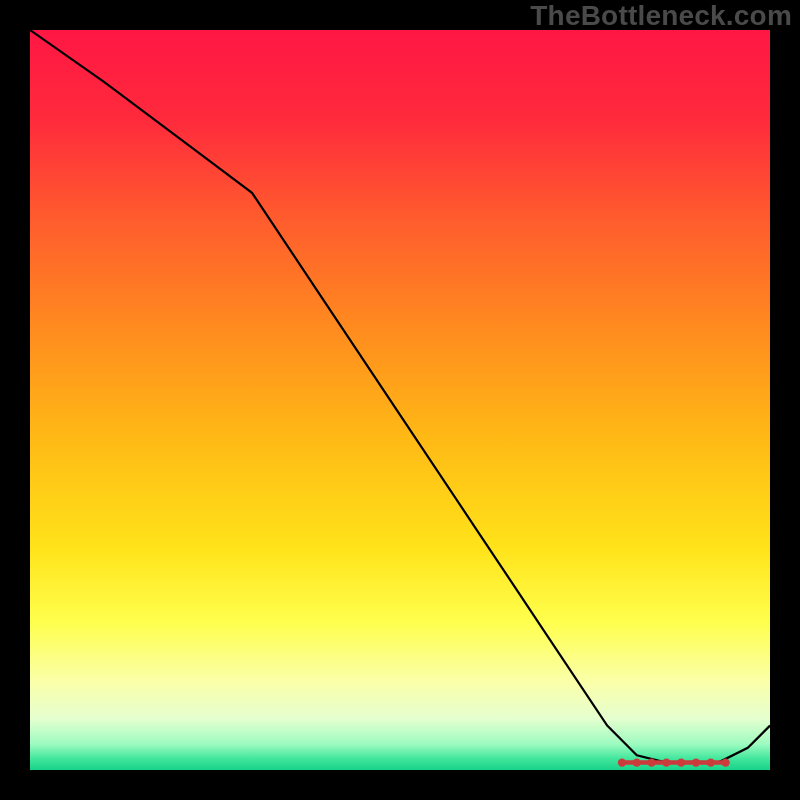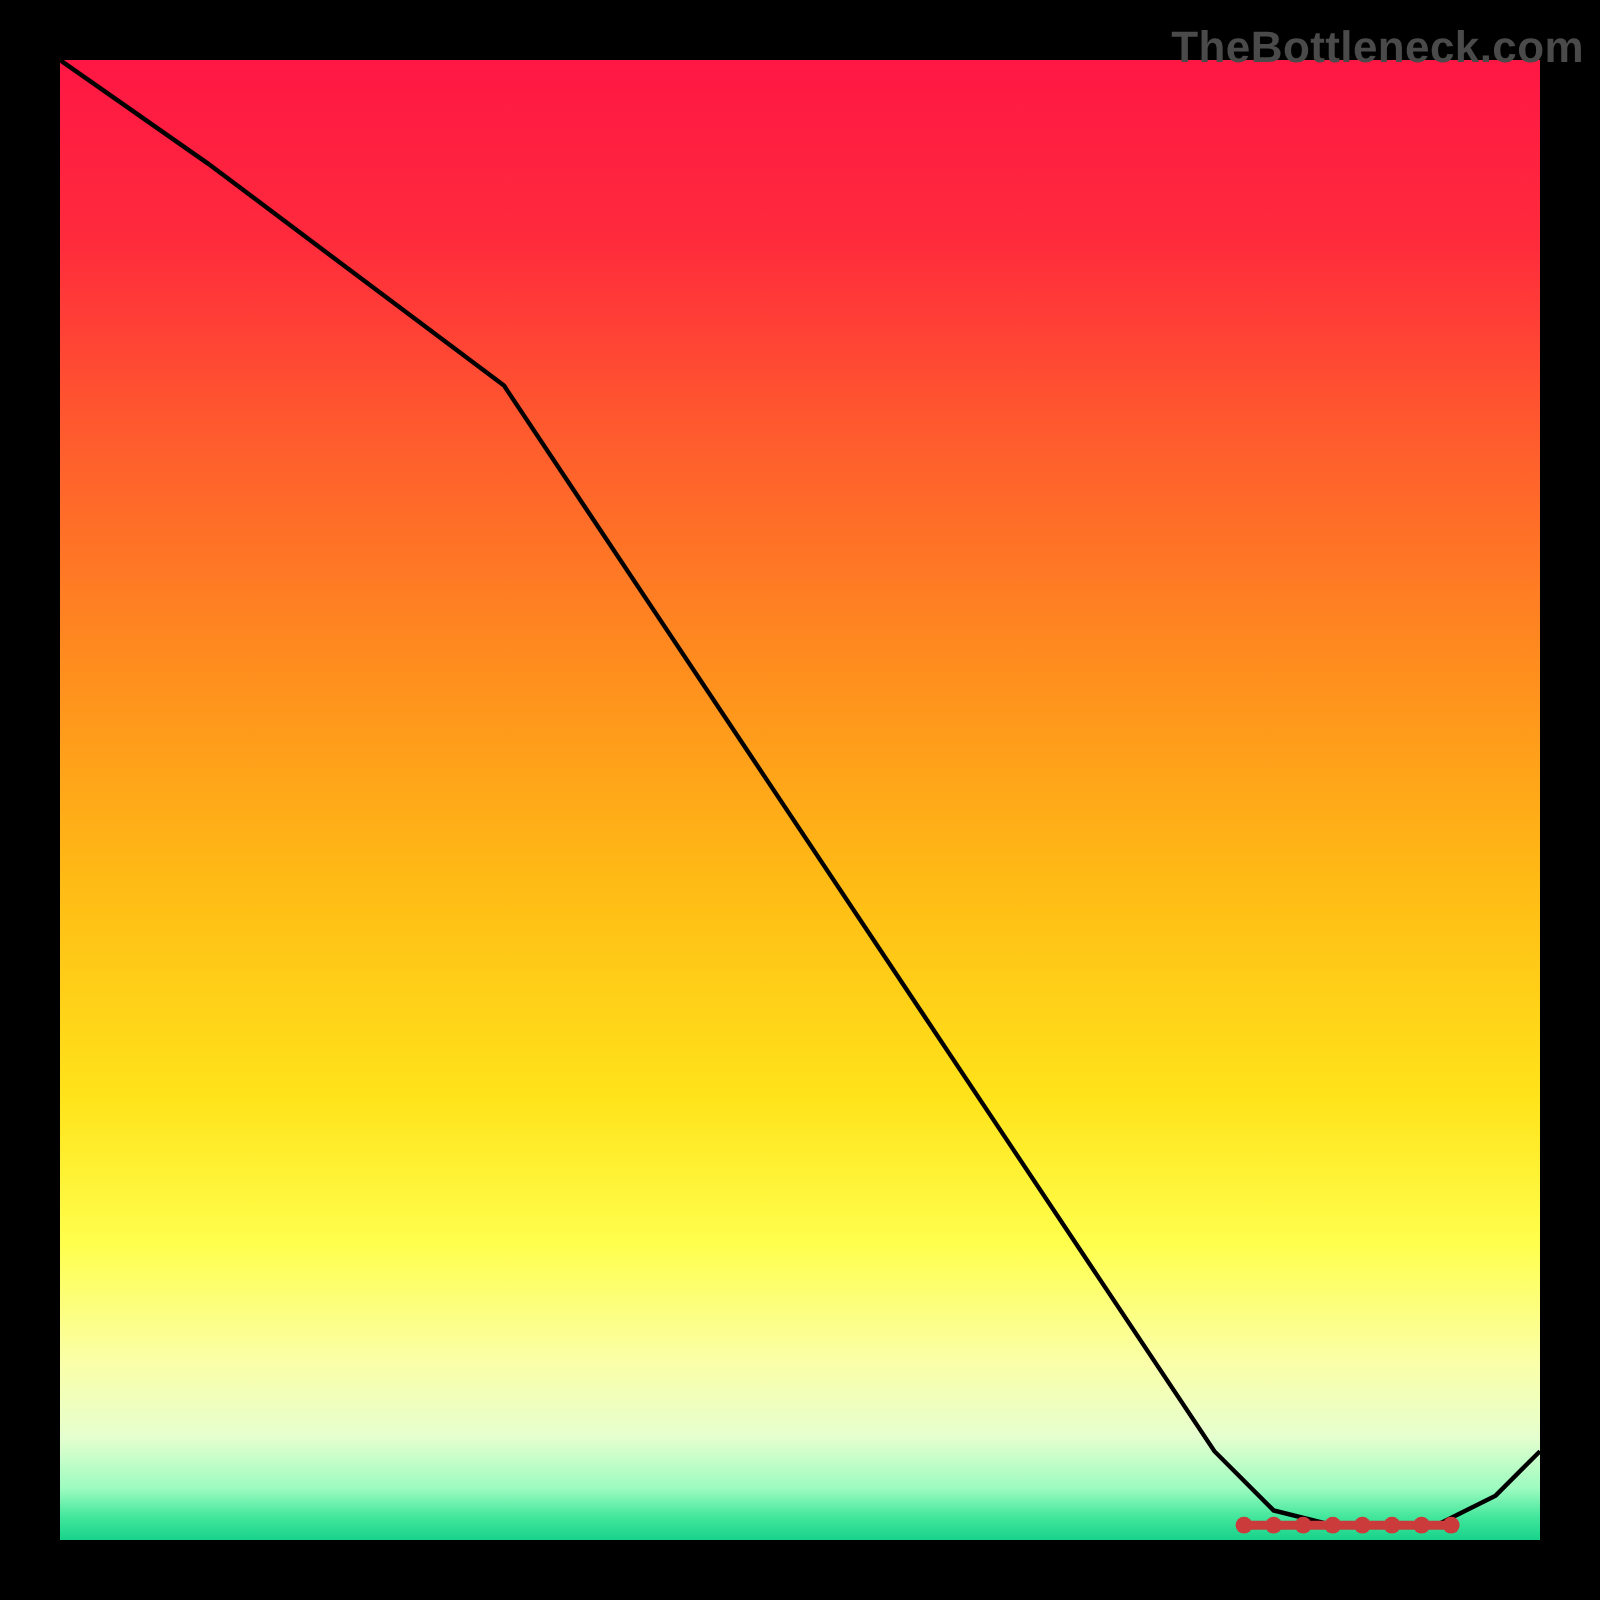--- a/index.html
+++ b/index.html
@@ -12,24 +12,24 @@
     overflow: hidden;
   }
   .frame {
     position: relative;
     width: 800px;
     height: 800px;
     background: #000;
   }
   .watermark {
     position: absolute;
-    top: 11px;
+    top: 0;
     right: 8px;
     color: #4a4a4a;
-    font-size: 22px;
+    font-size: 28px;
     font-weight: 600;
     letter-spacing: 0.2px;
     z-index: 5;
   }
   .plot {
     position: absolute;
     left: 30px;
     top: 30px;
     width: 740px;
     height: 740px;

